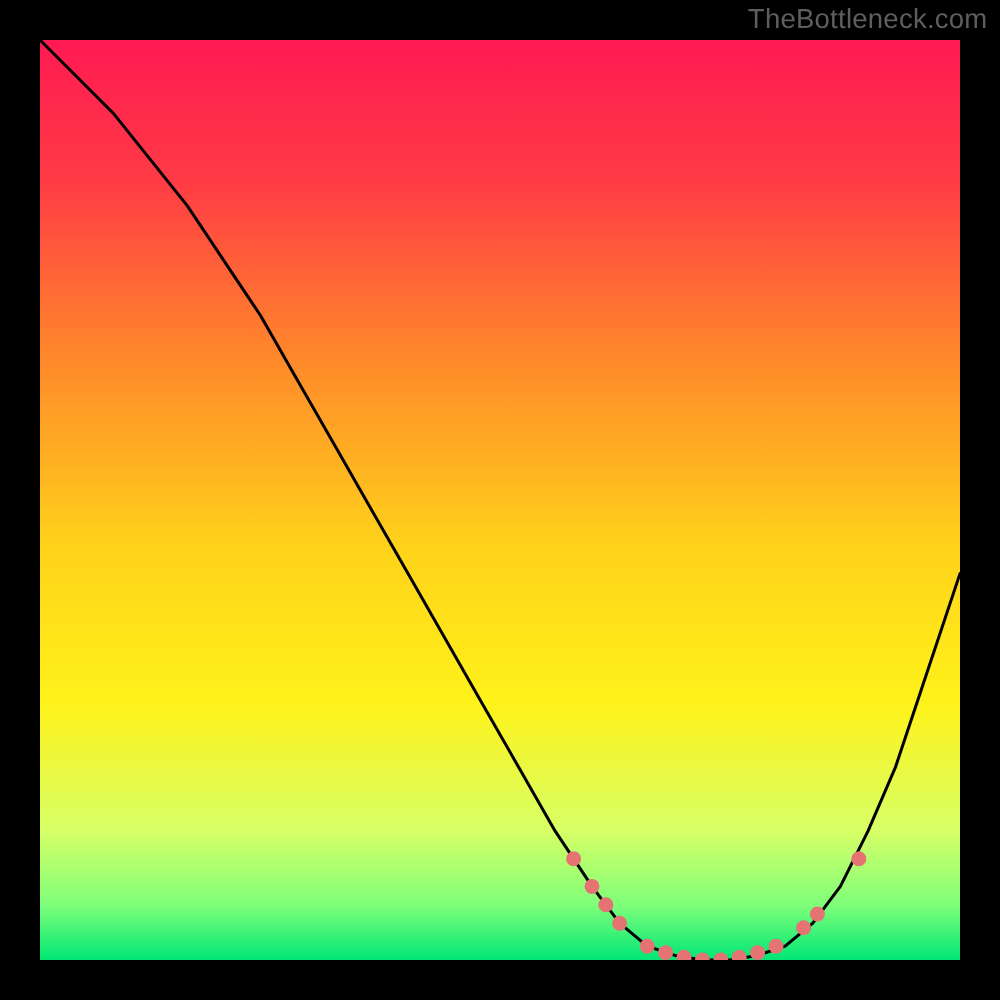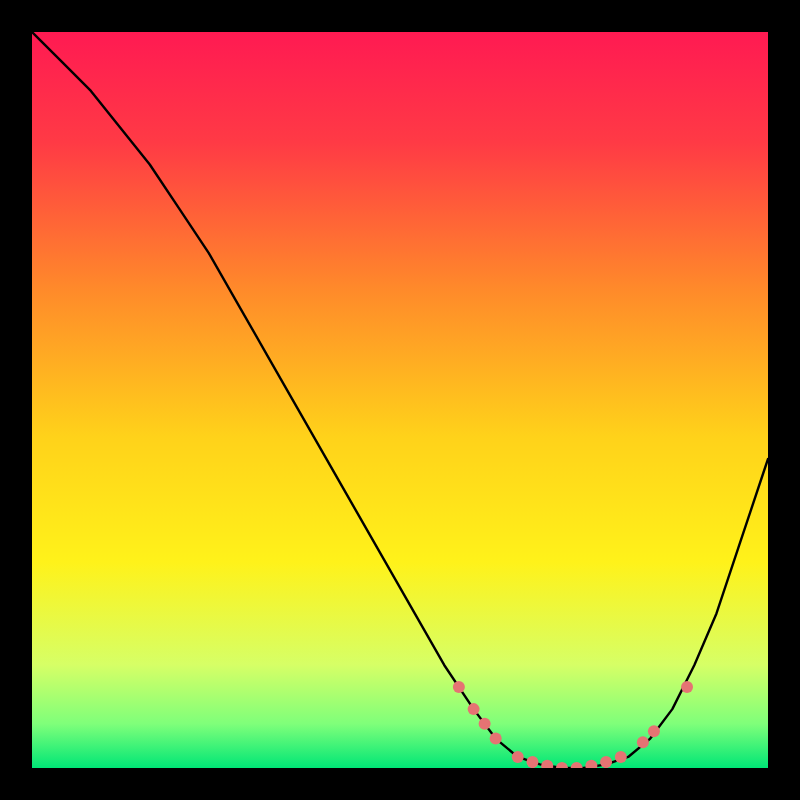--- a/index.html
+++ b/index.html
@@ -37,20 +37,21 @@
   svg {
     display: block;
     width: 100%;
     height: 100%;
   }
 </style>
 </head>
 <body>
 
 <div class="frame">
+  <div class="watermark">TheBottleneck.com</div>
   <div class="plot-wrap">
     <svg id="chart-svg" viewBox="0 0 736 736">
         <defs>
           <linearGradient id="bg-grad" x1="0" y1="0" x2="0" y2="1">
             <stop offset="0%" stop-color="#ff1a52"></stop>
             <stop offset="15%" stop-color="#ff3a45"></stop>
             <stop offset="35%" stop-color="#ff8a2a"></stop>
             <stop offset="55.00000000000001%" stop-color="#ffd21a"></stop>
             <stop offset="72%" stop-color="#fff21a"></stop>
             <stop offset="86%" stop-color="#d6ff66"></stop>

